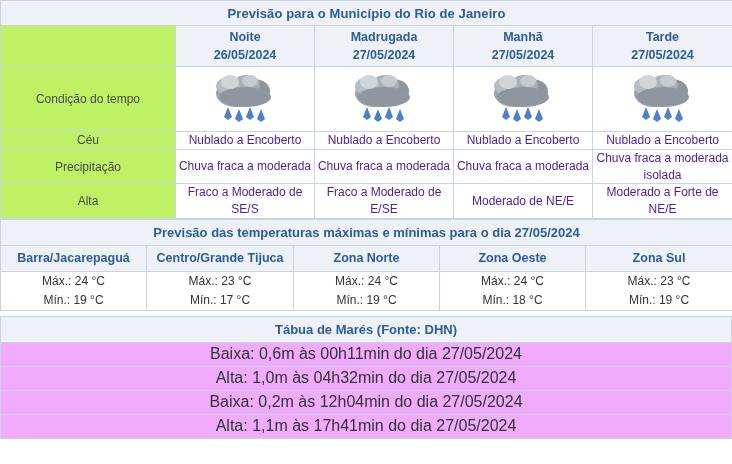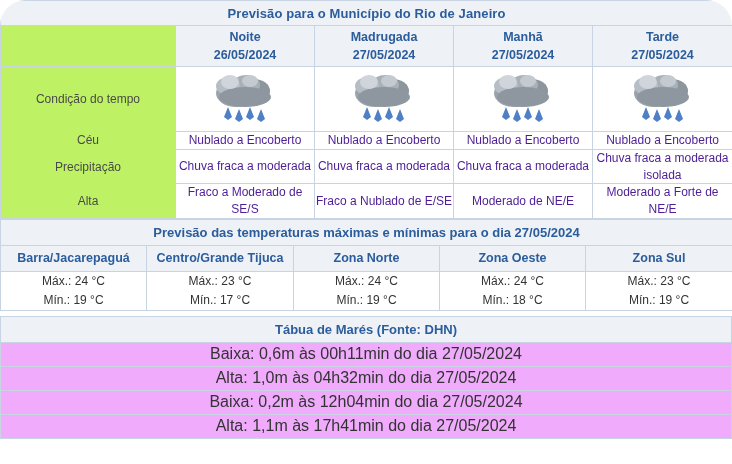--- a/index.html
+++ b/index.html
@@ -11,21 +11,20 @@
     font-family: "Liberation Sans", sans-serif;
     font-size: 12px;
     color: #333333;
   }
   #page {
     width: 732px;
     height: 464px;
     position: relative;
     overflow: hidden;
     background: #ffffff;
-    border-radius: 26px;
   }
   table.fc {
     border-collapse: collapse;
     width: 732px;
     table-layout: fixed;
   }
   table.fc td, table.fc th {
     border: 1px solid #c8d4e2;
     padding: 0;
     vertical-align: middle;
@@ -237,21 +236,21 @@
         <td class="rowlabel">Precipitação</td>
         <td class="cell">Chuva fraca a moderada</td>
         <td class="cell">Chuva fraca a moderada</td>
         <td class="cell">Chuva fraca a moderada</td>
         <td class="cell">Chuva fraca a moderada isolada</td>
       </tr>
 
       <tr>
         <td class="rowlabel">Alta</td>
         <td class="cell">Fraco a Moderado de SE/S</td>
-        <td class="cell">Fraco a Nublado de E/SE</td>
+        <td class="cell">Fraco a Moderado de E/SE</td>
         <td class="cell">Moderado de NE/E</td>
         <td class="cell">Moderado a Forte de NE/E</td>
       </tr>
 
     </tbody>
   </table>
 
   <table class="fc">
     <colgroup>
       <col style="width:146px">

